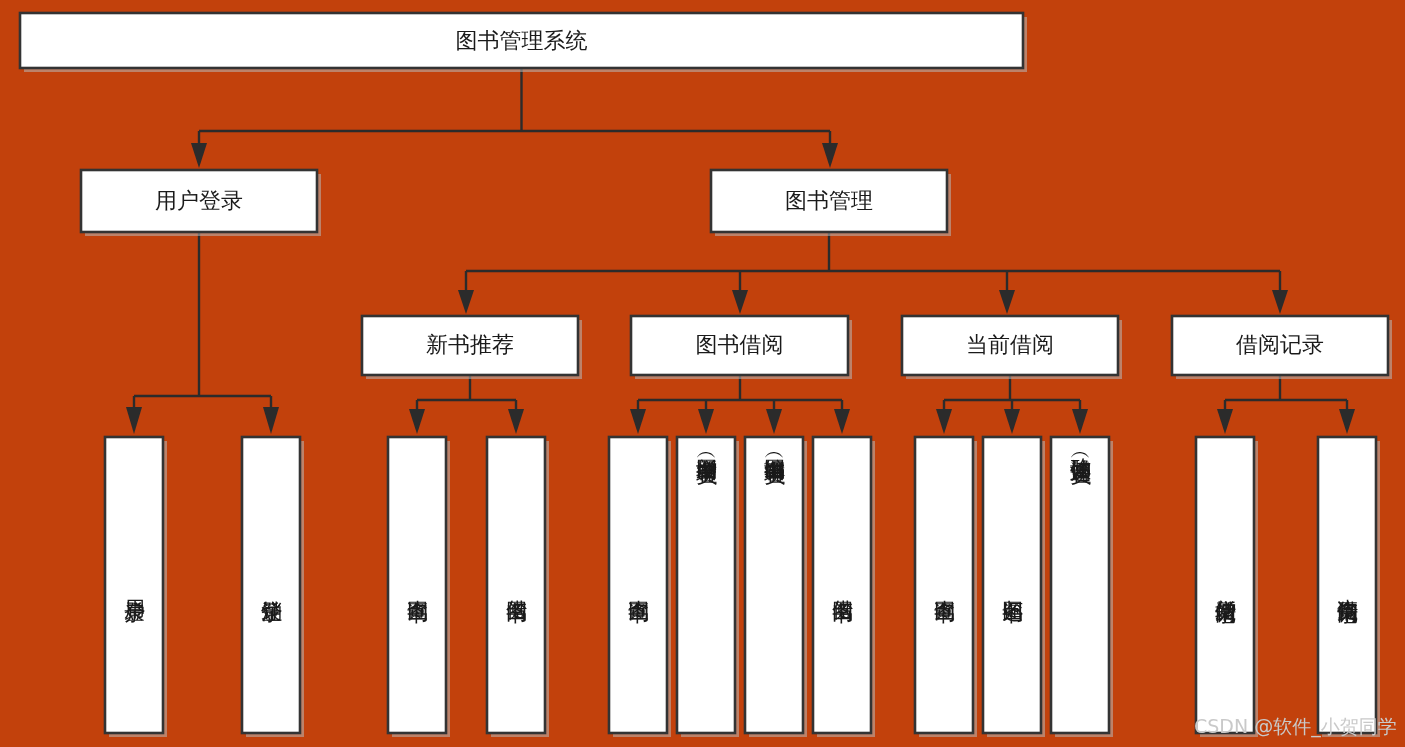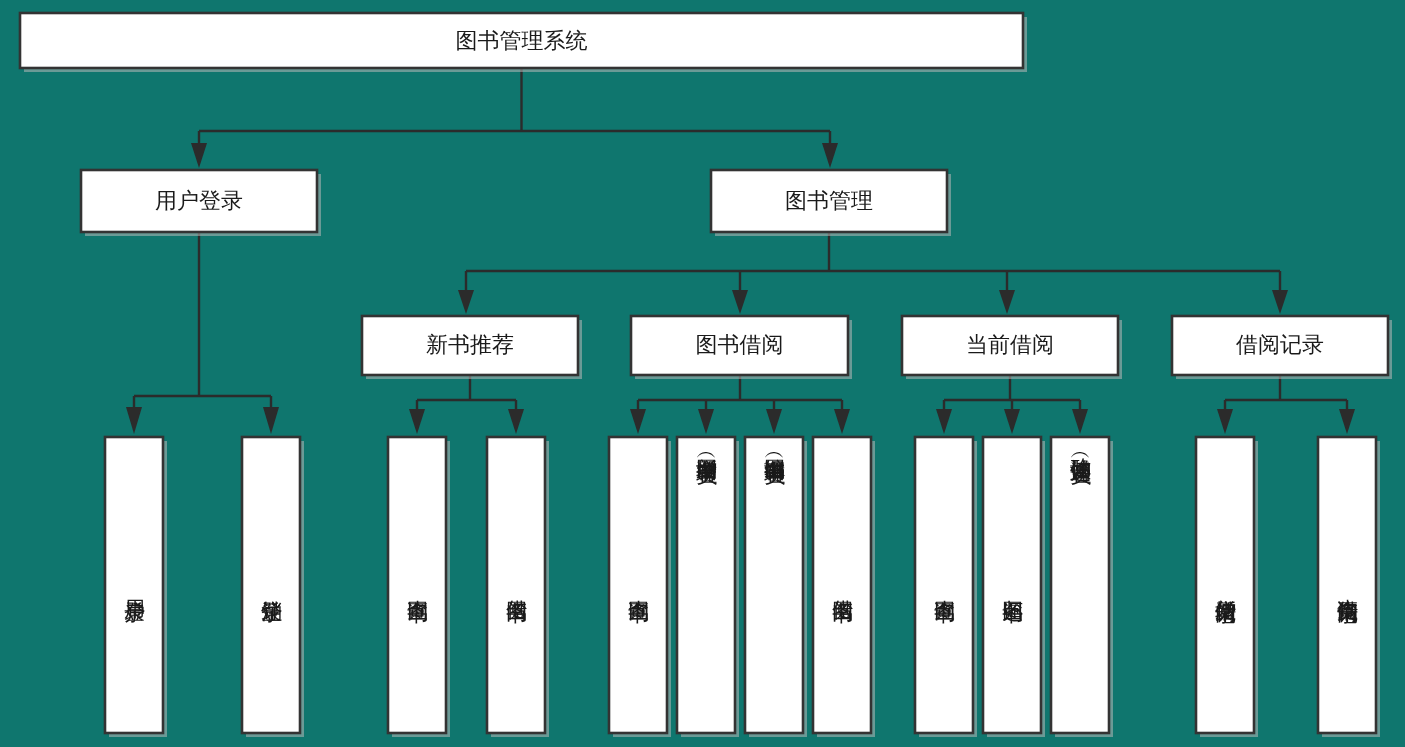--- a/index.html
+++ b/index.html
@@ -8,21 +8,21 @@
     padding: 0;
     background: #ffffff;
   }
   body {
     font-family: "DejaVu Sans", "Liberation Sans", sans-serif;
   }
   #diagram-root {
     position: relative;
     width: 1405px;
     height: 747px;
-    background: #0f766e;
+    background: #c2410c;
     overflow: hidden;
   }
   svg.diagram-canvas {
     position: absolute;
     left: 0;
     top: 0;
     width: 1405px;
     height: 747px;
   }
   .node-rect {
@@ -265,14 +265,15 @@
   </div>
 
   <div class="leaf-label-wrap" style="left:1196px; top:437px; width:58px; height:296px;">
     <span class="leaf-label">新增借阅记录</span>
   </div>
 
   <div class="leaf-label-wrap" style="left:1318px; top:437px; width:58px; height:296px;">
     <span class="leaf-label">查询借阅记录</span>
   </div>
 
+  <div class="watermark" style="left:1194px; top:714px;">CSDN @软件_小贺同学</div>
 
 </div>
 
 </body></html>

